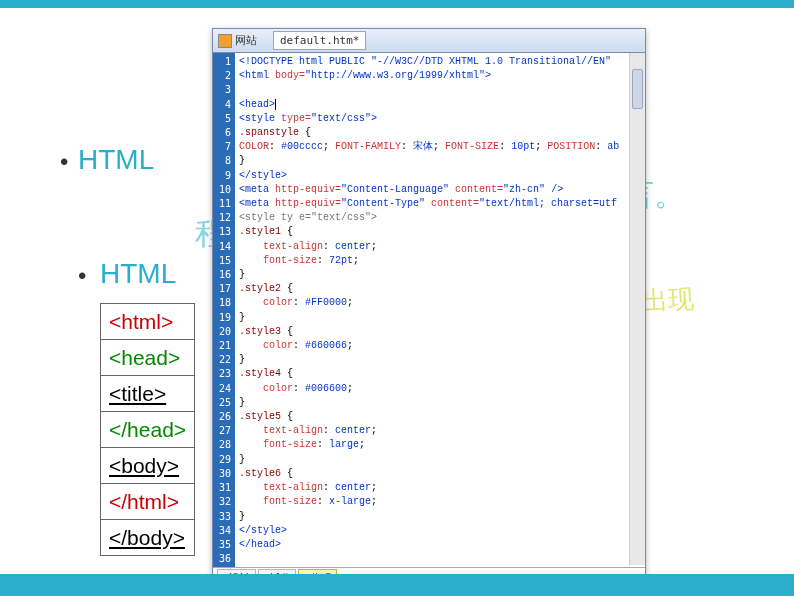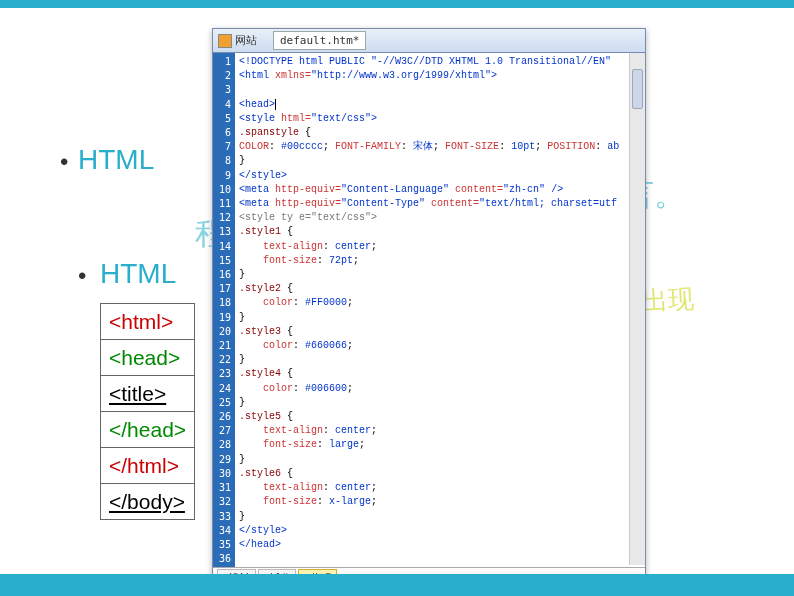--- a/index.html
+++ b/index.html
@@ -242,20 +242,23 @@
           <td class="tag-red">&lt;html&gt;</td>
         </tr>
     <tr>
           <td class="tag-green">&lt;head&gt;</td>
         </tr>
     <tr>
           <td class="tag-black">&lt;title&gt;</td>
         </tr>
     <tr>
           <td class="tag-green">&lt;/head&gt;</td>
+        </tr>
+    <tr>
+          <td class="tag-black">&lt;body&gt;</td>
         </tr>
     <tr>
           <td class="tag-red">&lt;/html&gt;</td>
         </tr>
     <tr>
           <td class="tag-black">&lt;/body&gt;</td>
         </tr>
   </tbody>
     </table>
 
@@ -297,24 +300,24 @@
 29
 30
 31
 32
 33
 34
 35
 36
 </div>
       <div class="code-lines" id="codelines"><span class="c-blue">&lt;!DOCTYPE html PUBLIC "-//W3C//DTD XHTML 1.0 Transitional//EN"</span>
-<span class="c-blue">&lt;html </span><span class="c-attr">xmlns=</span><span class="c-blue">"http://www.w3.org/1999/xhtml"</span><span class="c-blue">&gt;</span>
+<span class="c-blue">&lt;html </span><span class="c-attr">body=</span><span class="c-blue">"http://www.w3.org/1999/xhtml"</span><span class="c-blue">&gt;</span>
 
 <span class="c-blue">&lt;head&gt;</span><span class="c-cursor"></span>
-<span class="c-blue">&lt;style </span><span class="c-attr">html=</span><span class="c-blue">"text/css"</span><span class="c-blue">&gt;</span>
+<span class="c-blue">&lt;style </span><span class="c-attr">type=</span><span class="c-blue">"text/css"</span><span class="c-blue">&gt;</span>
 <span class="c-dark">.spanstyle</span> {
 <span class="c-attr">COLOR</span>: <span class="c-blue">#00cccc</span>; <span class="c-attr">FONT-FAMILY</span>: <span class="c-blue">宋体</span>; <span class="c-attr">FONT-SIZE</span>: <span class="c-blue">10pt</span>; <span class="c-attr">POSITION</span>: <span class="c-blue">ab</span>
 }
 <span class="c-blue">&lt;/style&gt;</span>
 <span class="c-blue">&lt;meta </span><span class="c-attr">http-equiv=</span><span class="c-blue">"Content-Language"</span> <span class="c-attr">content=</span><span class="c-blue">"zh-cn"</span> <span class="c-blue">/&gt;</span>
 <span class="c-blue">&lt;meta </span><span class="c-attr">http-equiv=</span><span class="c-blue">"Content-Type"</span> <span class="c-attr">content=</span><span class="c-blue">"text/html; charset=utf</span>
 <span class="c-gray">&lt;style ty e="text/css"&gt;</span>
 <span class="c-dark">.style1</span> {
     <span class="c-attr">text-align</span>: <span class="c-blue">center</span>;
     <span class="c-attr">font-size</span>: <span class="c-blue">72pt</span>;

